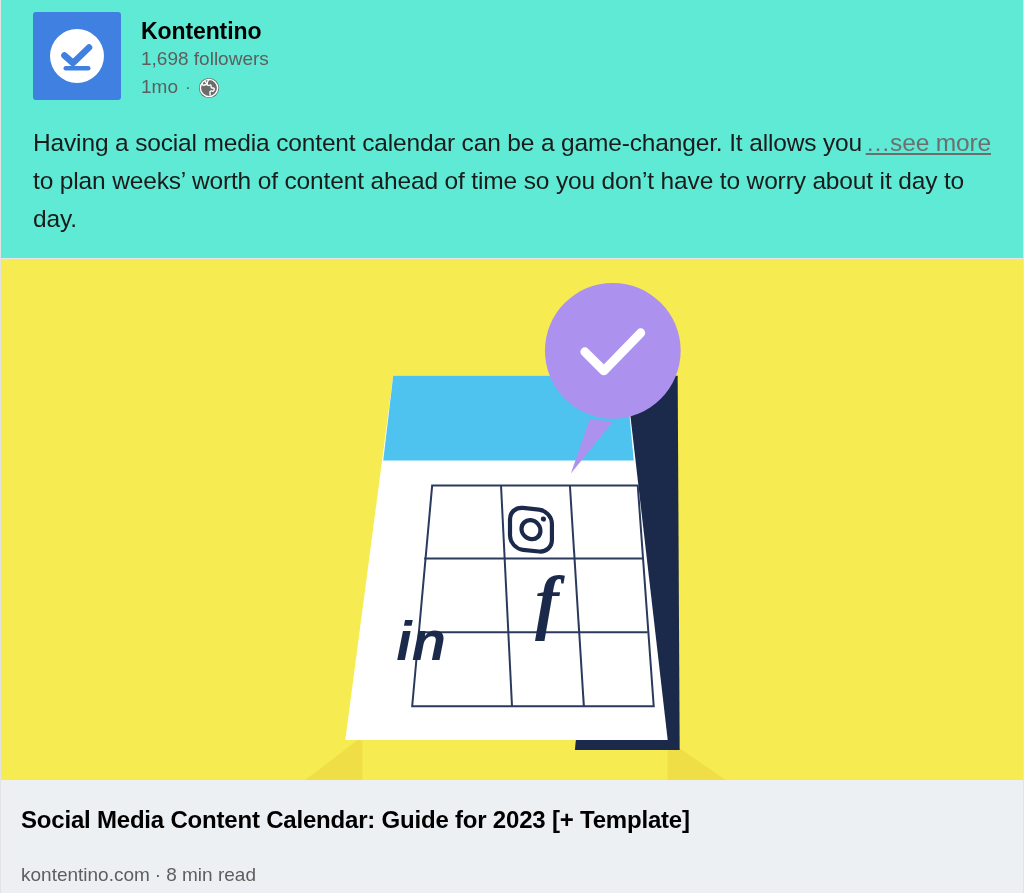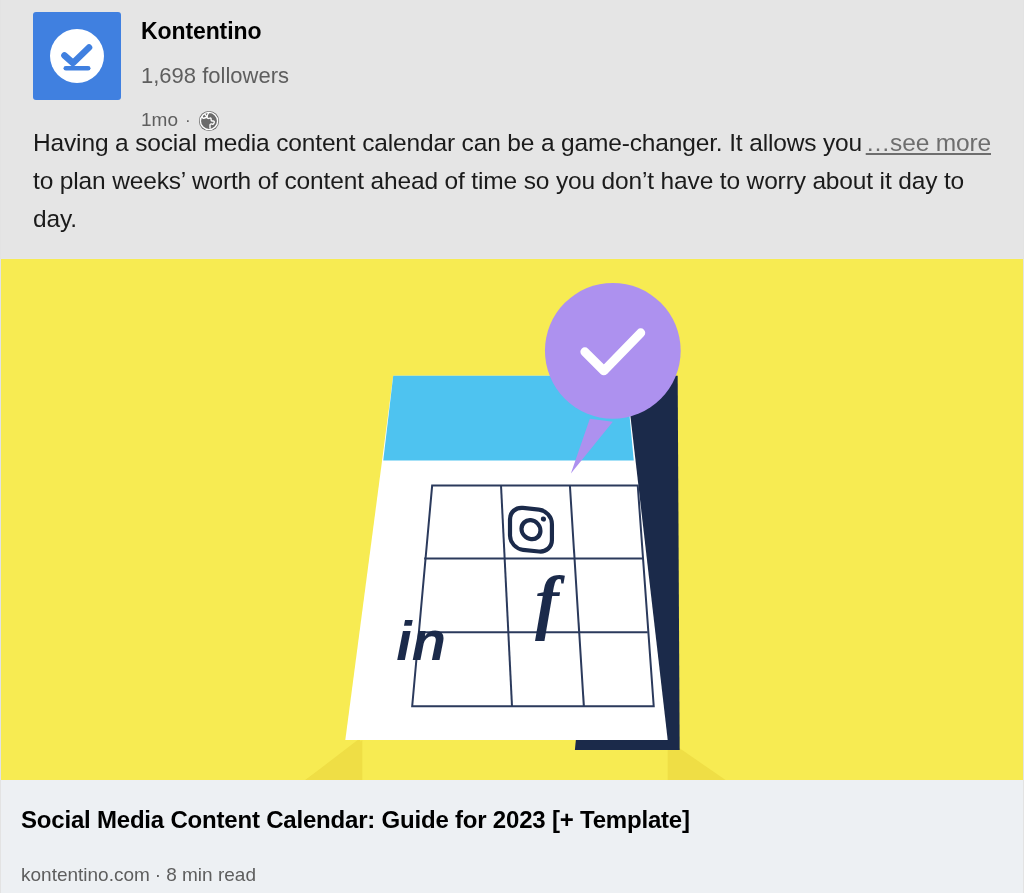--- a/index.html
+++ b/index.html
@@ -9,21 +9,21 @@
     height: 893px;
     background: #ffffff;
     font-family: "Liberation Sans", sans-serif;
     -webkit-font-smoothing: antialiased;
   }
 
   .post-card {
     position: relative;
     width: 1024px;
     height: 893px;
-    background: #e5e5e5;
+    background: #5eead4;
     border-left: 1px solid #e3e3e3;
     border-right: 1px solid #e3e3e3;
     overflow: hidden;
   }
 
   
   .post-header {
     display: flex;
     align-items: flex-start;
     padding: 10px 32px 0 32px;
@@ -53,33 +53,33 @@
 
   .actor-name {
     font-size: 23px;
     font-weight: bold;
     color: #000000;
     line-height: 1.18;
     letter-spacing: -0.1px;
   }
 
   .actor-followers {
-    font-size: 22px;
+    font-size: 19px;
     color: #5E5E5E;
     line-height: 1.42;
-    margin-top: 15px;
+    margin-top: 1px;
   }
 
   .actor-subline {
     display: flex;
     align-items: center;
     font-size: 19px;
     color: #5E5E5E;
     line-height: 1.42;
-    margin-top: 16px;
+    margin-top: 1px;
   }
   .actor-subline .dot {
     margin: 0 7px;
     font-size: 17px;
     color: #5E5E5E;
   }
   .globe-icon { display: inline-flex; align-items: center; }
 
   
   .post-commentary {

